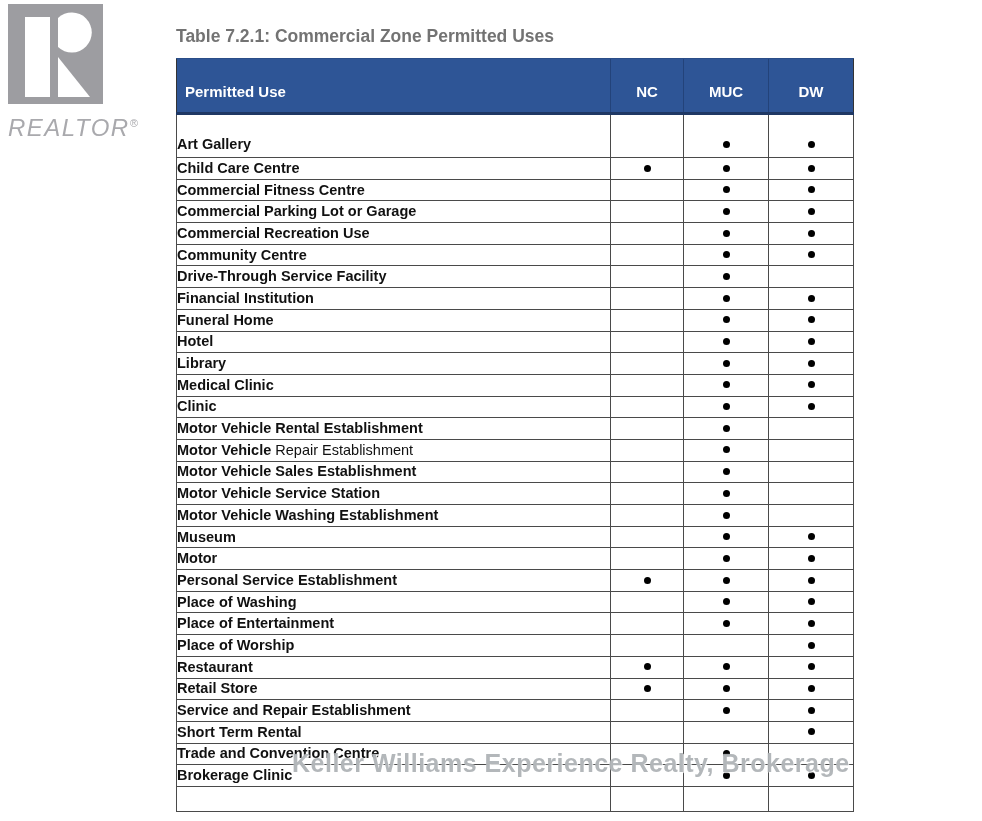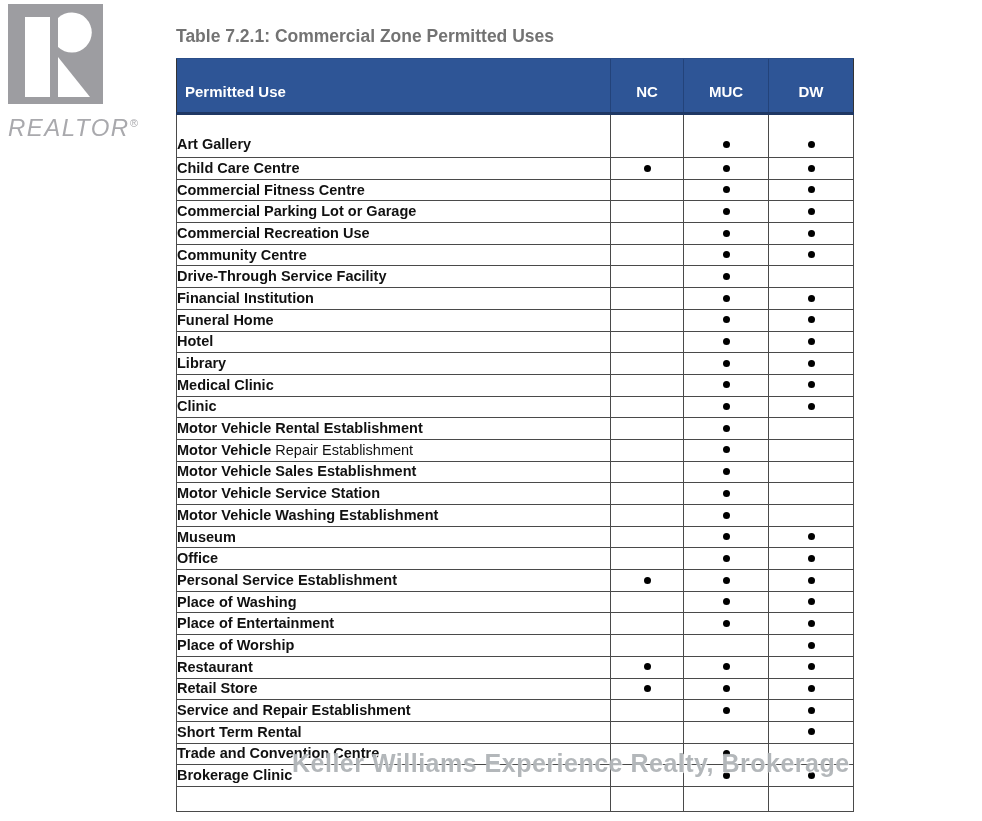--- a/index.html
+++ b/index.html
@@ -198,21 +198,21 @@
             <td class="mark"><span class="dot"></span></td>
             <td class="mark"></td>
           </tr>
           <tr>
             <td class="use">Museum</td>
             <td class="mark"></td>
             <td class="mark"><span class="dot"></span></td>
             <td class="mark"><span class="dot"></span></td>
           </tr>
           <tr>
-            <td class="use">Office</td>
+            <td class="use">Motor</td>
             <td class="mark"></td>
             <td class="mark"><span class="dot"></span></td>
             <td class="mark"><span class="dot"></span></td>
           </tr>
           <tr>
             <td class="use">Personal Service Establishment</td>
             <td class="mark"><span class="dot"></span></td>
             <td class="mark"><span class="dot"></span></td>
             <td class="mark"><span class="dot"></span></td>
           </tr>

